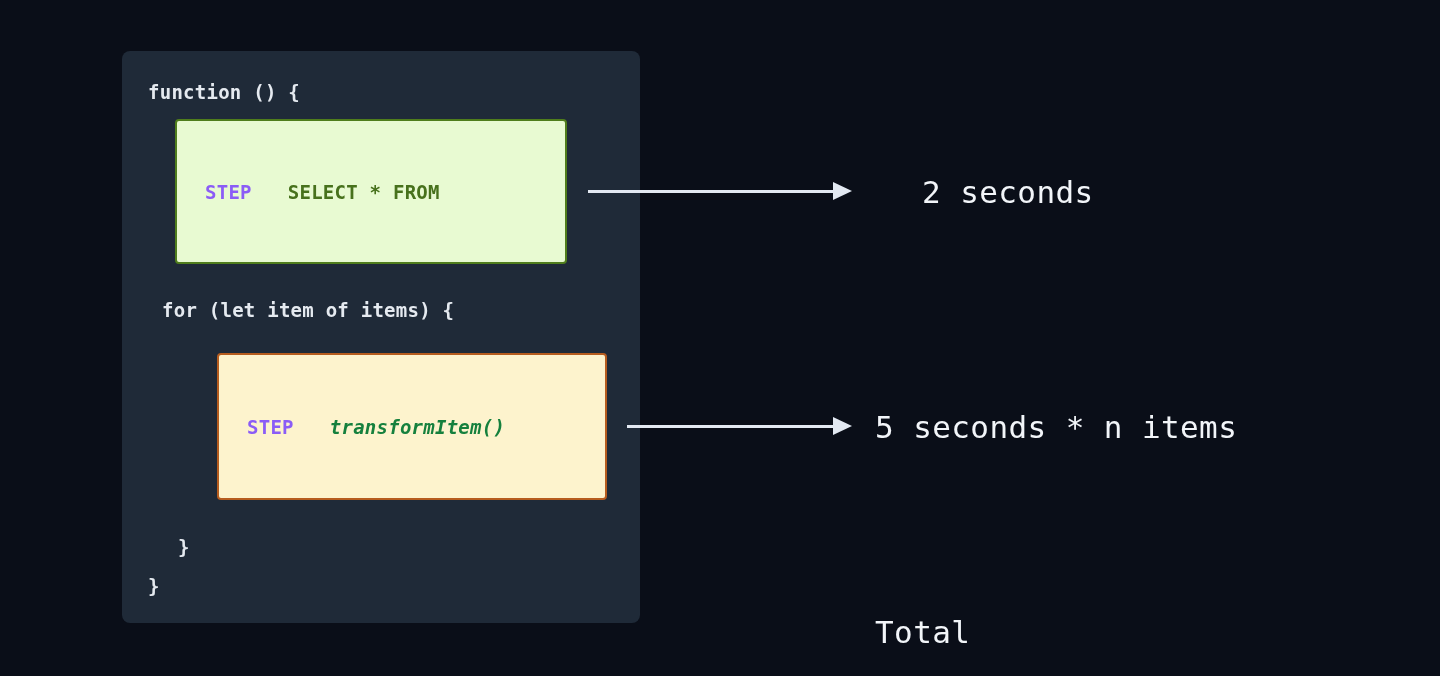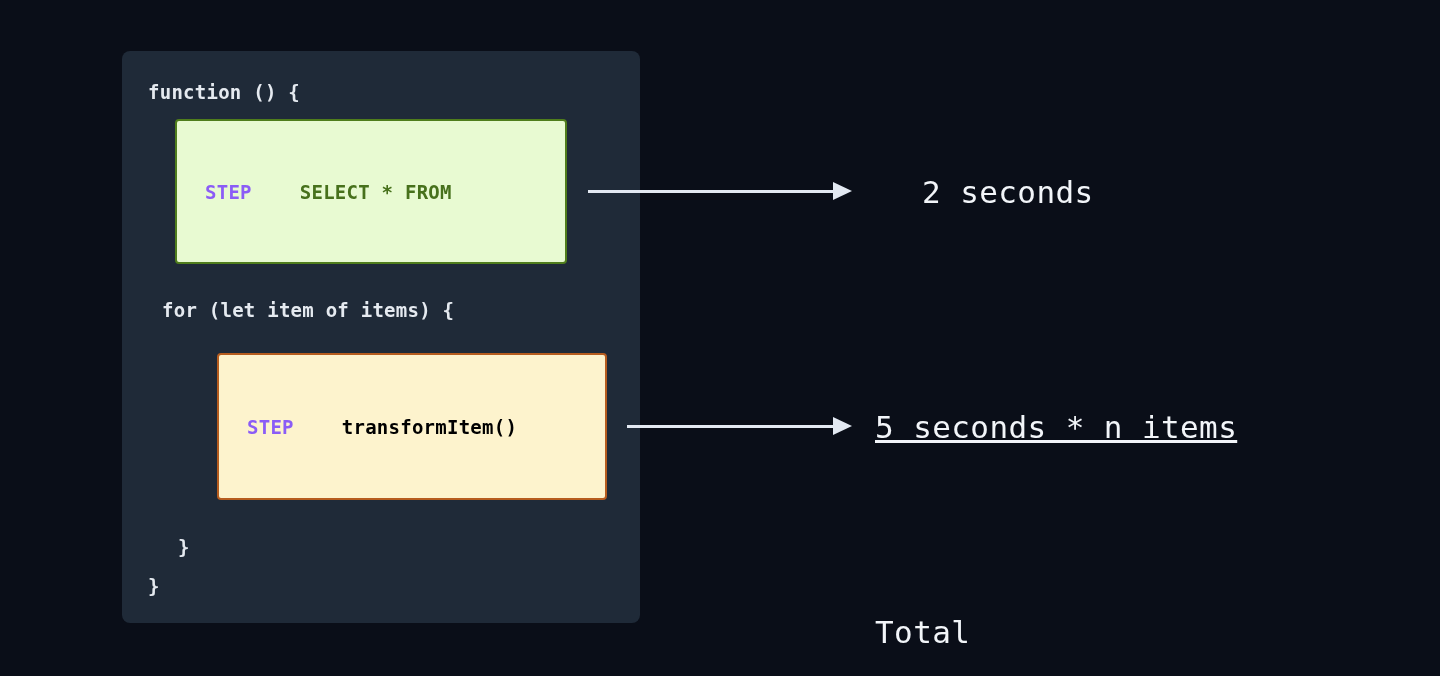--- a/index.html
+++ b/index.html
@@ -72,29 +72,29 @@
   .step-label {
     margin-left: 28px;
     color: #8b5cf6;
     font-size: 19px;
     font-weight: bold;
     letter-spacing: 0.25px;
     flex: 0 0 auto;
   }
 
   .step-lines {
-    margin-left: 48px;
+    margin-left: 36px;
     font-size: 19px;
     font-weight: bold;
     letter-spacing: 0.25px;
     line-height: 30px;
     white-space: pre;
   }
   .step-box.green  .step-lines { color: #47711c; }
-  .step-box.yellow .step-lines { color: #000000; }
+  .step-box.yellow .step-lines { color: #15803d; font-style: italic; }
 
   
   .arrow {
     position: absolute;
     height: 3px;
     background: #e3e9f2;
   }
   .arrow::after {
     content: '';
     position: absolute;
@@ -112,21 +112,21 @@
   
   .annotation {
     position: absolute;
     color: #f2f5f9;
     font-size: 31px;
     letter-spacing: 0.4px;
     white-space: pre;
     line-height: 36px;
   }
   .annotation-1 { left: 922px; top: 174px; }
-  .annotation-2 { left: 875px; top: 409px; text-decoration: underline; }
+  .annotation-2 { left: 875px; top: 409px; }
 
   .total-block {
     position: absolute;
     left: 875px;
     top: 530px;
     color: #f2f5f9;
     font-size: 31px;
     letter-spacing: 0.4px;
     line-height: 41px;
     white-space: pre;

